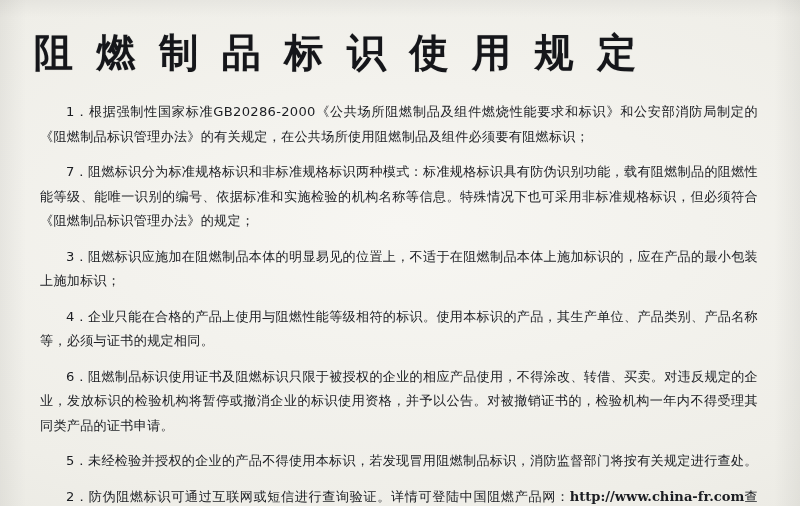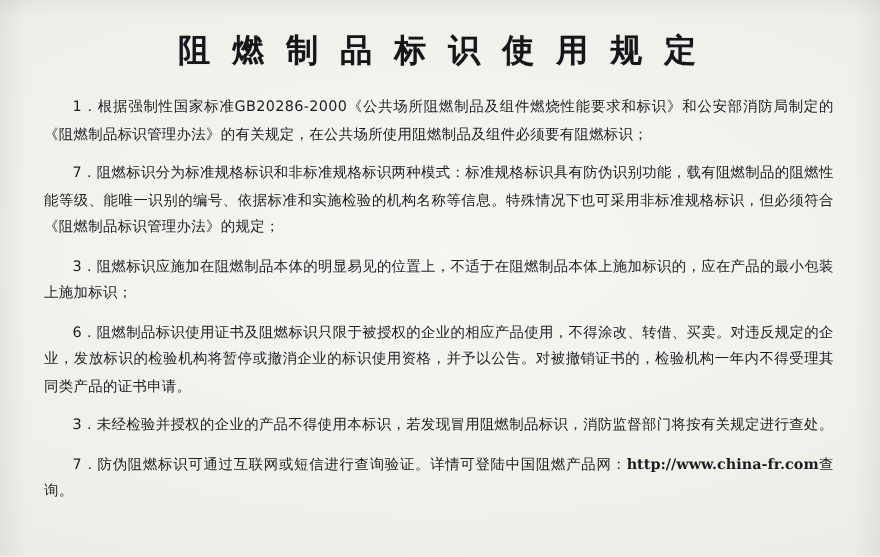--- a/index.html
+++ b/index.html
@@ -22,24 +22,23 @@
     background:
       linear-gradient(90deg, rgba(0,0,0,0.05) 0px, rgba(0,0,0,0.00) 26px),
       linear-gradient(270deg, rgba(0,0,0,0.05) 0px, rgba(0,0,0,0.00) 26px),
       linear-gradient(180deg, rgba(0,0,0,0.04) 0px, rgba(0,0,0,0.00) 18px),
       radial-gradient(120% 90% at 50% 45%, #f7f6f2 0%, #efeee8 62%, #e6e5de 100%);
     padding: 0 34px;
   }
   .title {
     margin: 0;
     padding-top: 26px;
-    text-align: center;
     font-family: "DejaVu Serif", "Liberation Serif", serif;
     font-weight: 700;
-    font-size: 29px;
+    font-size: 39px;
     letter-spacing: 5px;
     color: #15161a;
     text-shadow: 0 0 1px rgba(0,0,0,0.25);
   }
   .body-block {
     margin-top: 20px;
     padding: 0 8px 0 6px;
   }
   p.para {
     margin: 0 0 11px 0;
@@ -67,18 +66,19 @@
 <body>
 
 <div class="page">
 
   <h1 class="title">阻 燃 制 品 标 识 使 用 规 定</h1>
 
   <div class="body-block">
     <p class="para">1．根据强制性国家标准GB20286-2000《公共场所阻燃制品及组件燃烧性能要求和标识》和公安部消防局制定的《阻燃制品标识管理办法》的有关规定，在公共场所使用阻燃制品及组件必须要有阻燃标识；</p>
     <p class="para">7．阻燃标识分为标准规格标识和非标准规格标识两种模式：标准规格标识具有防伪识别功能，载有阻燃制品的阻燃性能等级、能唯一识别的编号、依据标准和实施检验的机构名称等信息。特殊情况下也可采用非标准规格标识，但必须符合《阻燃制品标识管理办法》的规定；</p>
     <p class="para">3．阻燃标识应施加在阻燃制品本体的明显易见的位置上，不适于在阻燃制品本体上施加标识的，应在产品的最小包装上施加标识；</p>
+    <p class="para">4．企业只能在合格的产品上使用与阻燃性能等级相符的标识。使用本标识的产品，其生产单位、产品类别、产品名称等，必须与证书的规定相同。</p>
     <p class="para">6．阻燃制品标识使用证书及阻燃标识只限于被授权的企业的相应产品使用，不得涂改、转借、买卖。对违反规定的企业，发放标识的检验机构将暂停或撤消企业的标识使用资格，并予以公告。对被撤销证书的，检验机构一年内不得受理其同类产品的证书申请。</p>
-    <p class="para">3．未经检验并授权的企业的产品不得使用本标识，若发现冒用阻燃制品标识，消防监督部门将按有关规定进行查处。</p>
-    <p class="para last"><span>7．防伪阻燃标识可通过互联网或短信进行查询验证。详情可登陆中国阻燃产品网：</span><span class="url">http://www.china-fr.com</span><span>查询。</span></p>
+    <p class="para">5．未经检验并授权的企业的产品不得使用本标识，若发现冒用阻燃制品标识，消防监督部门将按有关规定进行查处。</p>
+    <p class="para last"><span>2．防伪阻燃标识可通过互联网或短信进行查询验证。详情可登陆中国阻燃产品网：</span><span class="url">http://www.china-fr.com</span><span>查询。</span></p>
   </div>
 
 </div>
 
 </body></html>

